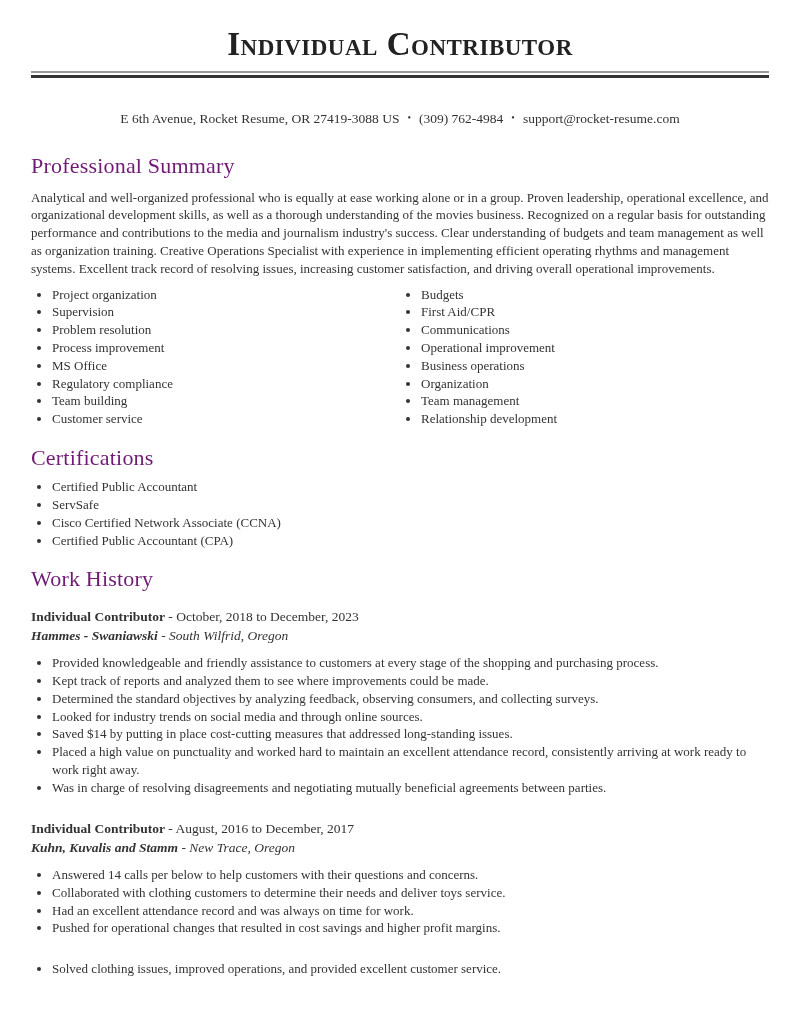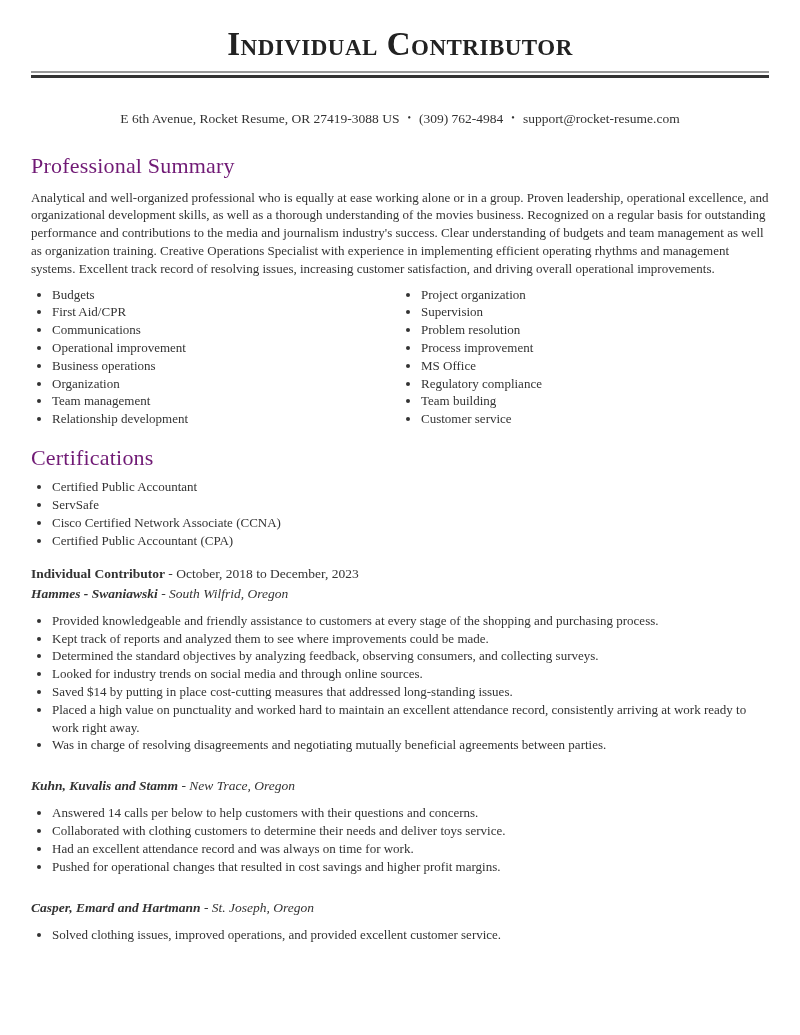--- a/index.html
+++ b/index.html
@@ -89,82 +89,83 @@
   </div>
   <div class="contact"><span>E 6th Avenue, Rocket Resume, OR 27419-3088 US</span><span class="dot">•</span><span>(309) 762-4984</span><span class="dot">•</span><span>support@rocket-resume.com</span></div>
 
   <h2 class="first">Professional Summary</h2>
   <p class="summary-text">Analytical and well-organized professional who is equally at ease working alone or in a group. Proven leadership, operational excellence, and organizational development skills, as well as a thorough understanding of the movies business. Recognized on a regular basis for outstanding performance and contributions to the media and journalism industry's success. Clear understanding of budgets and team management as well as organization training. Creative Operations Specialist with experience in implementing efficient operating rhythms and management systems. Excellent track record of resolving issues, increasing customer satisfaction, and driving overall operational improvements.</p>
 
   <div class="skills-row">
     <div class="skills-col">
       <ul>
 
+      <li>Project organization</li>
+          <li>Supervision</li>
+          <li>Problem resolution</li>
+          <li>Process improvement</li>
+          <li>MS Office</li>
+          <li>Regulatory compliance</li>
+          <li>Team building</li>
+          <li>Customer service</li>
+        </ul>
+    </div>
+    <div class="skills-col">
+      <ul>
+
       <li>Budgets</li>
           <li>First Aid/CPR</li>
           <li>Communications</li>
           <li>Operational improvement</li>
           <li>Business operations</li>
           <li>Organization</li>
           <li>Team management</li>
           <li>Relationship development</li>
-        </ul>
-    </div>
-    <div class="skills-col">
-      <ul>
-
-      <li>Project organization</li>
-          <li>Supervision</li>
-          <li>Problem resolution</li>
-          <li>Process improvement</li>
-          <li>MS Office</li>
-          <li>Regulatory compliance</li>
-          <li>Team building</li>
-          <li>Customer service</li>
         </ul>
     </div>
   </div>
 
   <h2>Certifications</h2>
   <ul>
 
   <li>Certified Public Accountant</li>
       <li>ServSafe</li>
       <li>Cisco Certified Network Associate (CCNA)</li>
       <li>Certified Public Accountant (CPA)</li>
     </ul>
 
+  <h2>Work History</h2>
 
   <div class="job first">
     <p class="job-line1"><span class="job-title-name">Individual Contributor</span><span> - </span><span>October, 2018 to December, 2023</span></p>
     <p class="job-line2"><span class="job-company">Hammes - Swaniawski</span><span> - </span><span>South Wilfrid, Oregon</span></p>
     <ul>
 
     <li>Provided knowledgeable and friendly assistance to customers at every stage of the shopping and purchasing process.</li>
         <li>Kept track of reports and analyzed them to see where improvements could be made.</li>
         <li>Determined the standard objectives by analyzing feedback, observing consumers, and collecting surveys.</li>
         <li>Looked for industry trends on social media and through online sources.</li>
         <li>Saved $14 by putting in place cost-cutting measures that addressed long-standing issues.</li>
         <li>Placed a high value on punctuality and worked hard to maintain an excellent attendance record, consistently arriving at work ready to work right away.</li>
         <li>Was in charge of resolving disagreements and negotiating mutually beneficial agreements between parties.</li>
       </ul>
   </div>
 
   <div class="job">
+    <p class="job-line1"><span class="job-title-name">Individual Contributor</span><span> - </span><span>August, 2016 to December, 2017</span></p>
     <p class="job-line2"><span class="job-company">Kuhn, Kuvalis and Stamm</span><span> - </span><span>New Trace, Oregon</span></p>
     <ul>
 
     <li>Answered 14 calls per below to help customers with their questions and concerns.</li>
         <li>Collaborated with clothing customers to determine their needs and deliver toys service.</li>
         <li>Had an excellent attendance record and was always on time for work.</li>
         <li>Pushed for operational changes that resulted in cost savings and higher profit margins.</li>
       </ul>
   </div>
 
   <div class="job">
-    <p class="job-line2"><span class="job-company">Casper, Emard and Hartmann</span><span> - </span><span>St. Joseph, Oregon</span></p>
     <ul>
 
     <li>Solved clothing issues, improved operations, and provided excellent customer service.</li>
       </ul>
   </div>
 
 </div>
 
 </body></html>

